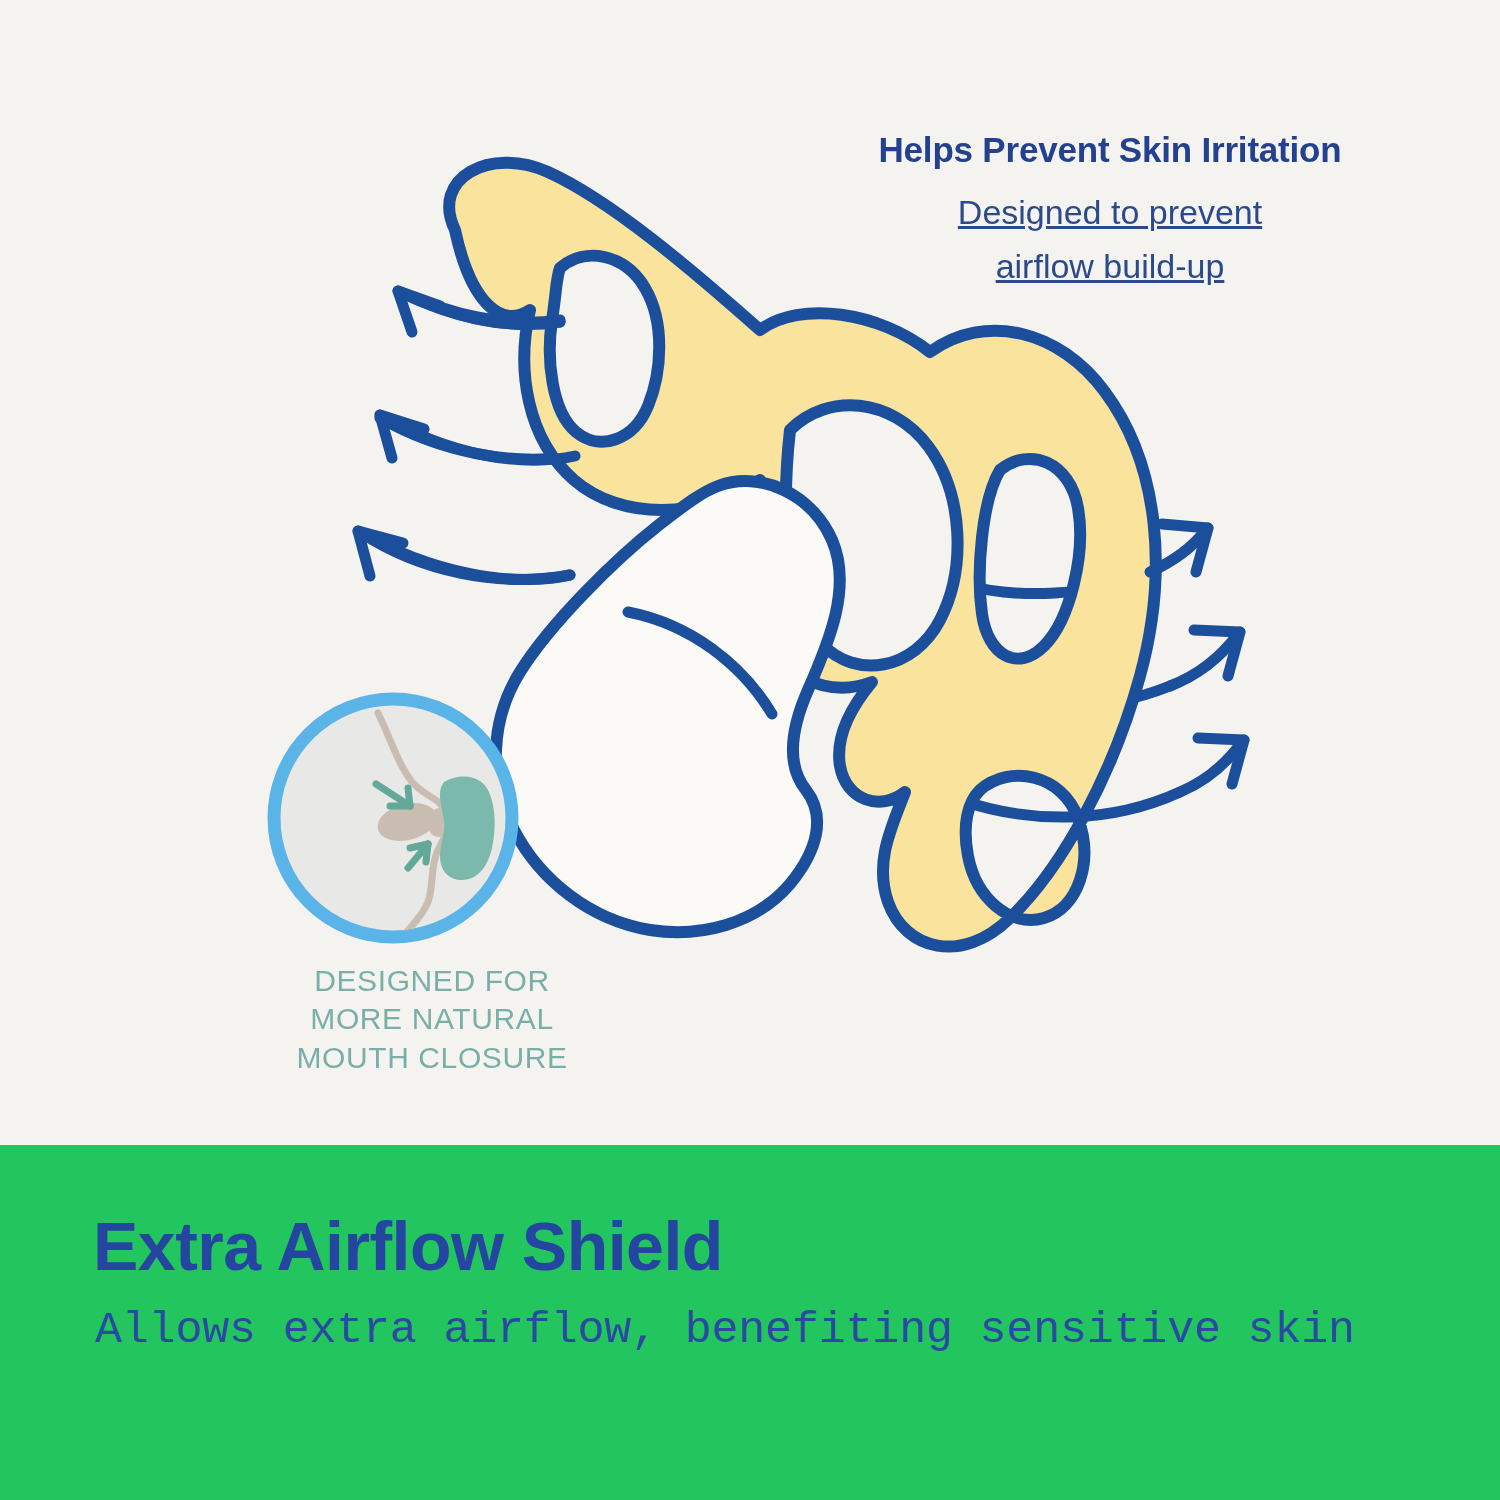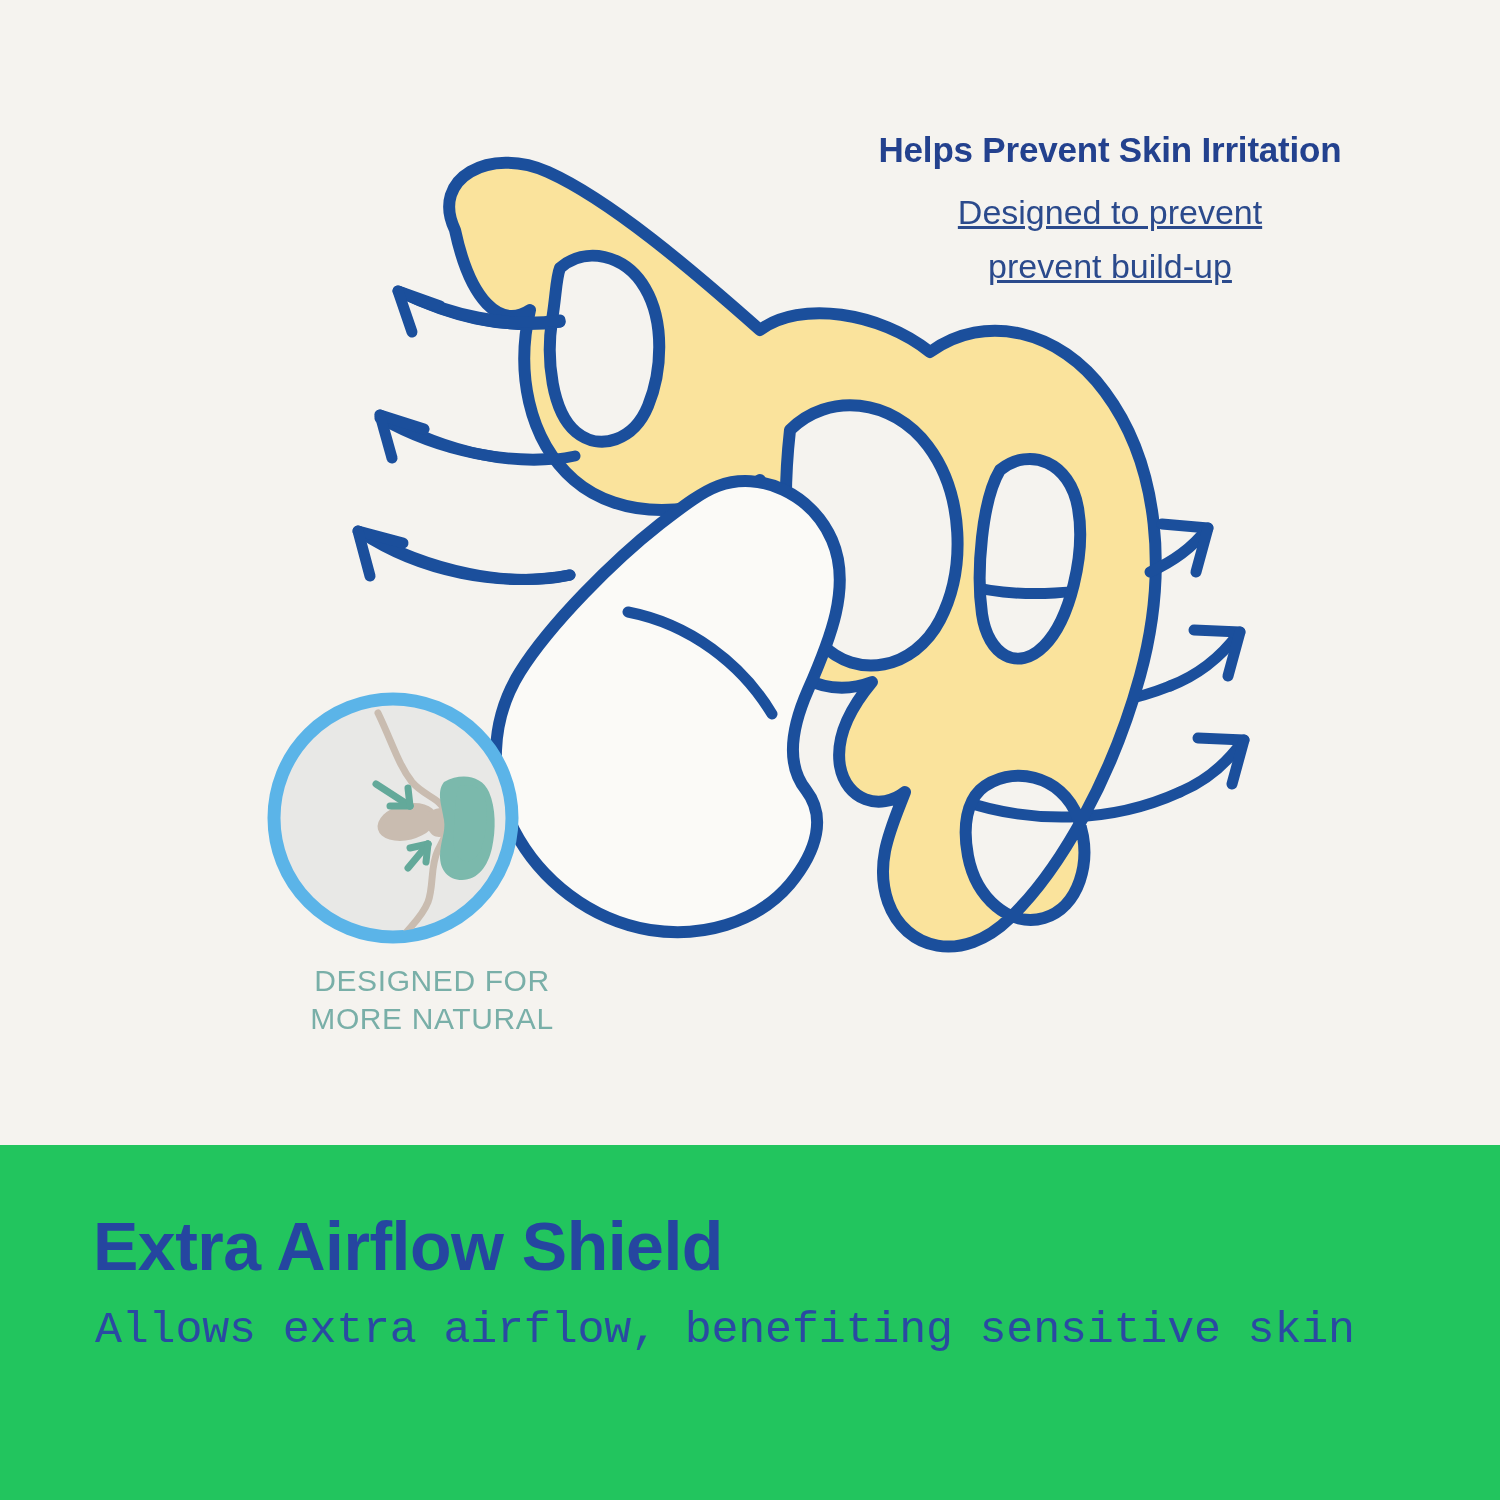--- a/index.html
+++ b/index.html
@@ -267,27 +267,28 @@
           <path d="M 428 844 L 426 862"></path>
         </g>
       </g>
 
     </svg>
 
     <div id="callout-skin-irritation">
       <div class="callout-title">Helps Prevent Skin Irritation</div>
       <div class="callout-body">
         <div>Designed to prevent</div>
-        <div>prevent build-up</div>
+        <div>airflow build-up</div>
       </div>
     </div>
 
     <div id="inset-caption">
       <div>DESIGNED FOR</div>
       <div>MORE NATURAL</div>
+      <div>MOUTH CLOSURE</div>
     </div>
 
   </div>
 
   <div id="bottom-banner">
     <div id="banner-heading">Extra Airflow Shield</div>
     <div id="banner-subheading">Allows extra airflow, benefiting sensitive skin</div>
   </div>
 
 </div>

